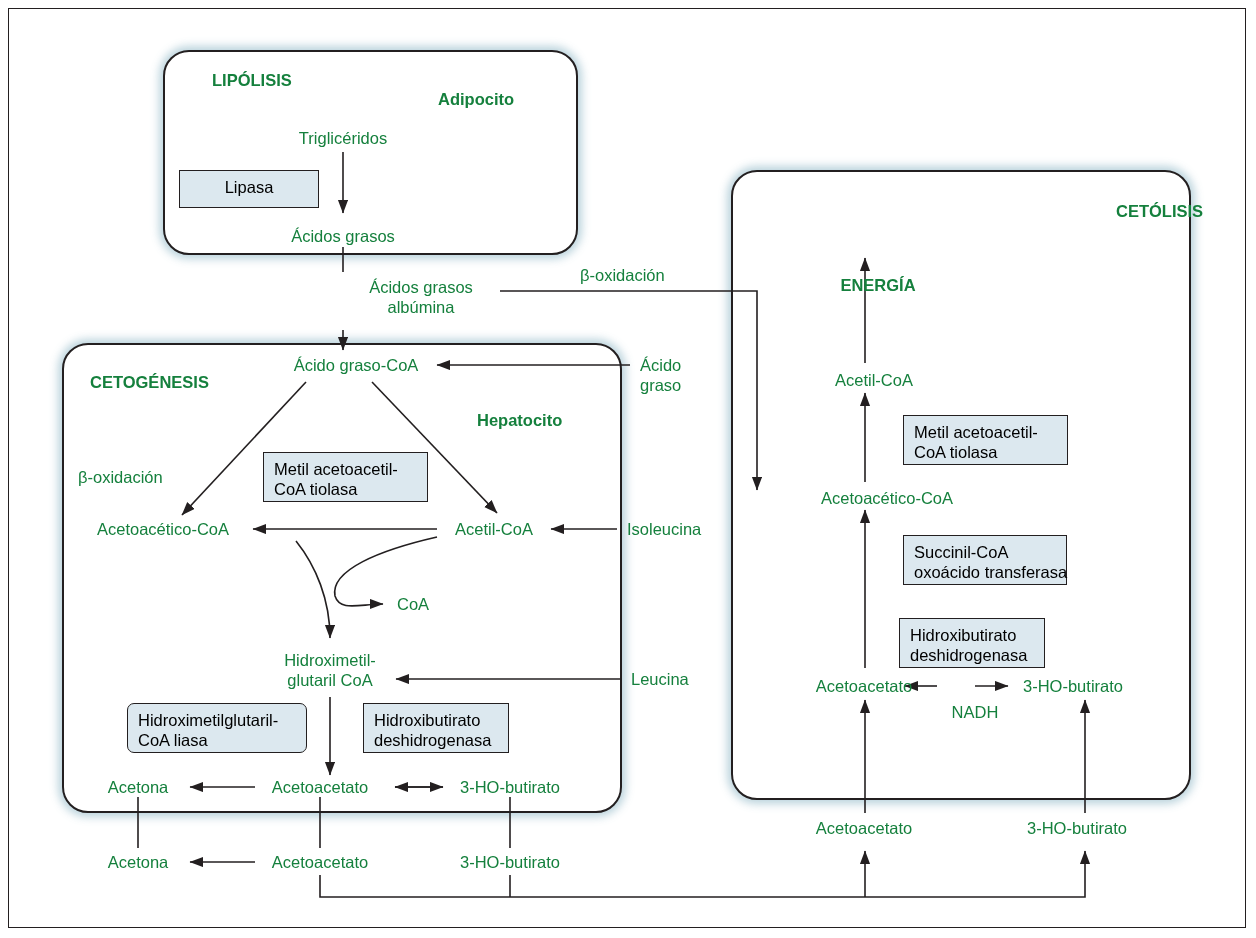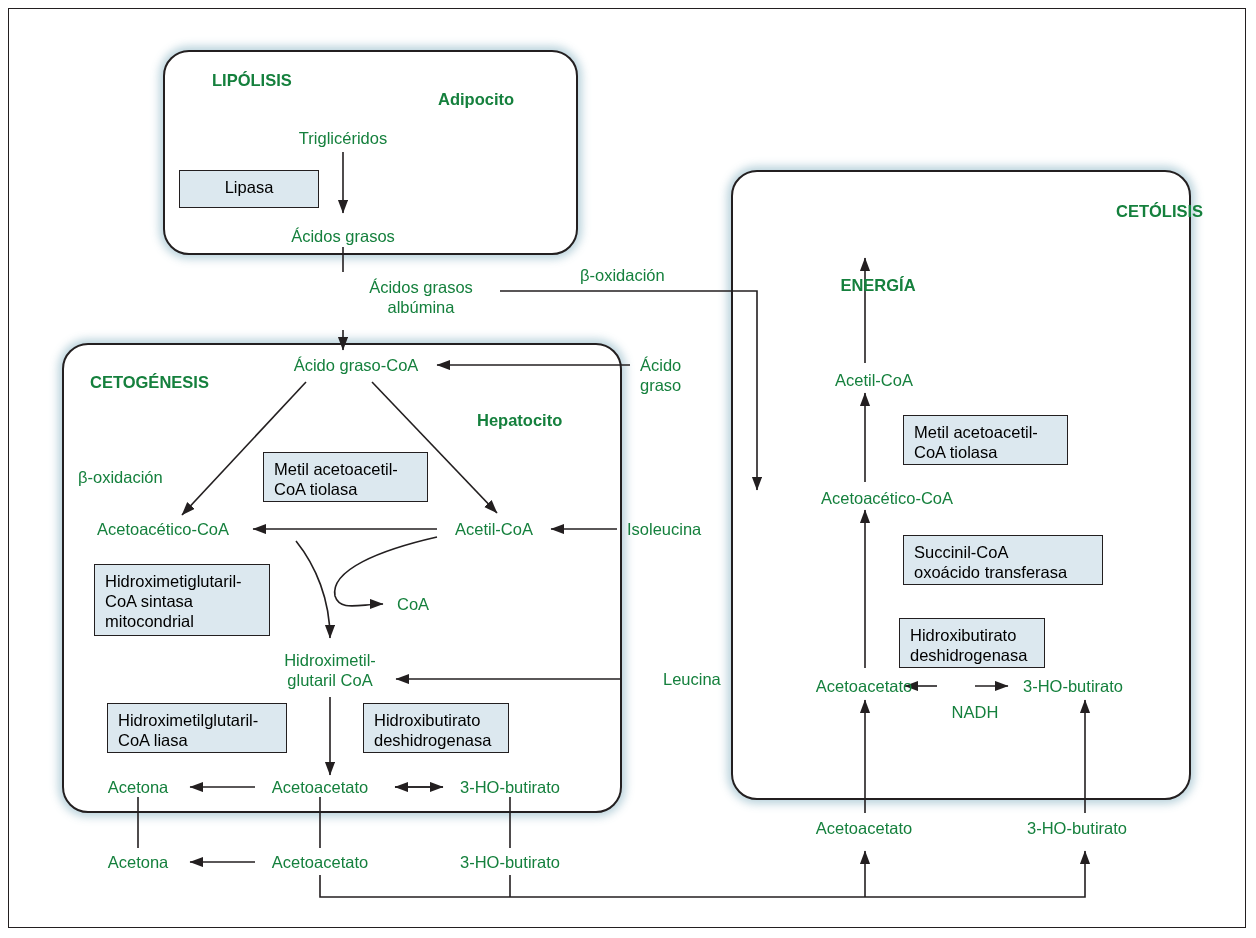--- a/index.html
+++ b/index.html
@@ -149,46 +149,43 @@
   <div class="lbl" style="left:640px; top:355px;">Ácido
 graso</div>
   <div class="lbl bold" style="left:90px; top:372px;">CETOGÉNESIS</div>
   <div class="lbl bold" style="left:477px; top:410px;">Hepatocito</div>
   <div class="lbl" style="left:78px; top:467px;">β-oxidación</div>
   <div class="box" style="left:263px; top:452px; width:165px; height:50px;">Metil acetoacetil-
 CoA tiolasa</div>
   <div class="lbl center" style="left:163px; top:519px;">Acetoacético-CoA</div>
   <div class="lbl center" style="left:494px; top:519px;">Acetil-CoA</div>
   <div class="lbl" style="left:627px; top:519px;">Isoleucina</div>
-  <div class="box" style="left:94px; top:564px; width:176px; height:72px;">Hidroximetiglutaril-
-CoA sintasa
-mitocondrial</div>
   <div class="lbl" style="left:397px; top:594px;">CoA</div>
   <div class="lbl center" style="left:330px; top:650px;">Hidroximetil-
 glutaril CoA</div>
-  <div class="lbl" style="left:631px; top:669px;margin-left:32px;">Leucina</div>
-  <div class="box" style="left:107px; top:703px; width:180px; height:50px;">Hidroximetilglutaril-
+  <div class="lbl" style="left:631px; top:669px;">Leucina</div>
+  <div class="box" style="left:127px; top:703px; width:180px; height:50px;border-radius:7px;">Hidroximetilglutaril-
 CoA liasa</div>
   <div class="box" style="left:363px; top:703px; width:146px; height:50px;">Hidroxibutirato
 deshidrogenasa</div>
   <div class="lbl center" style="left:138px; top:777px;">Acetona</div>
   <div class="lbl center" style="left:320px; top:777px;">Acetoacetato</div>
   <div class="lbl center" style="left:510px; top:777px;">3-HO-butirato</div>
 
   <div class="lbl center" style="left:138px; top:852px;">Acetona</div>
   <div class="lbl center" style="left:320px; top:852px;">Acetoacetato</div>
   <div class="lbl center" style="left:510px; top:852px;">3-HO-butirato</div>
 
   <div class="lbl bold" style="left:1116px; top:201px;">CETÓLISIS</div>
   <div class="lbl bold center" style="left:878px; top:231px;margin-top:44px;">ENERGÍA</div>
   <div class="lbl center" style="left:874px; top:370px;">Acetil-CoA</div>
   <div class="box" style="left:903px; top:415px; width:165px; height:50px;">Metil acetoacetil-
 CoA tiolasa</div>
   <div class="lbl center" style="left:887px; top:488px;">Acetoacético-CoA</div>
-  <div class="box" style="left:903px; top:535px; width:200px; height:50px;">Succinil-CoA
+  <div class="box" style="left:903px; top:535px; width:164px; height:50px;">Succinil-CoA
 oxoácido transferasa</div>
   <div class="box" style="left:899px; top:618px; width:146px; height:50px;">Hidroxibutirato
 deshidrogenasa</div>
   <div class="lbl center" style="left:864px; top:676px;">Acetoacetato</div>
   <div class="lbl center" style="left:1073px; top:676px;">3-HO-butirato</div>
   <div class="lbl center" style="left:975px; top:702px;">NADH</div>
   <div class="lbl center" style="left:864px; top:818px;">Acetoacetato</div>
   <div class="lbl center" style="left:1077px; top:818px;">3-HO-butirato</div>
 
 </div>

